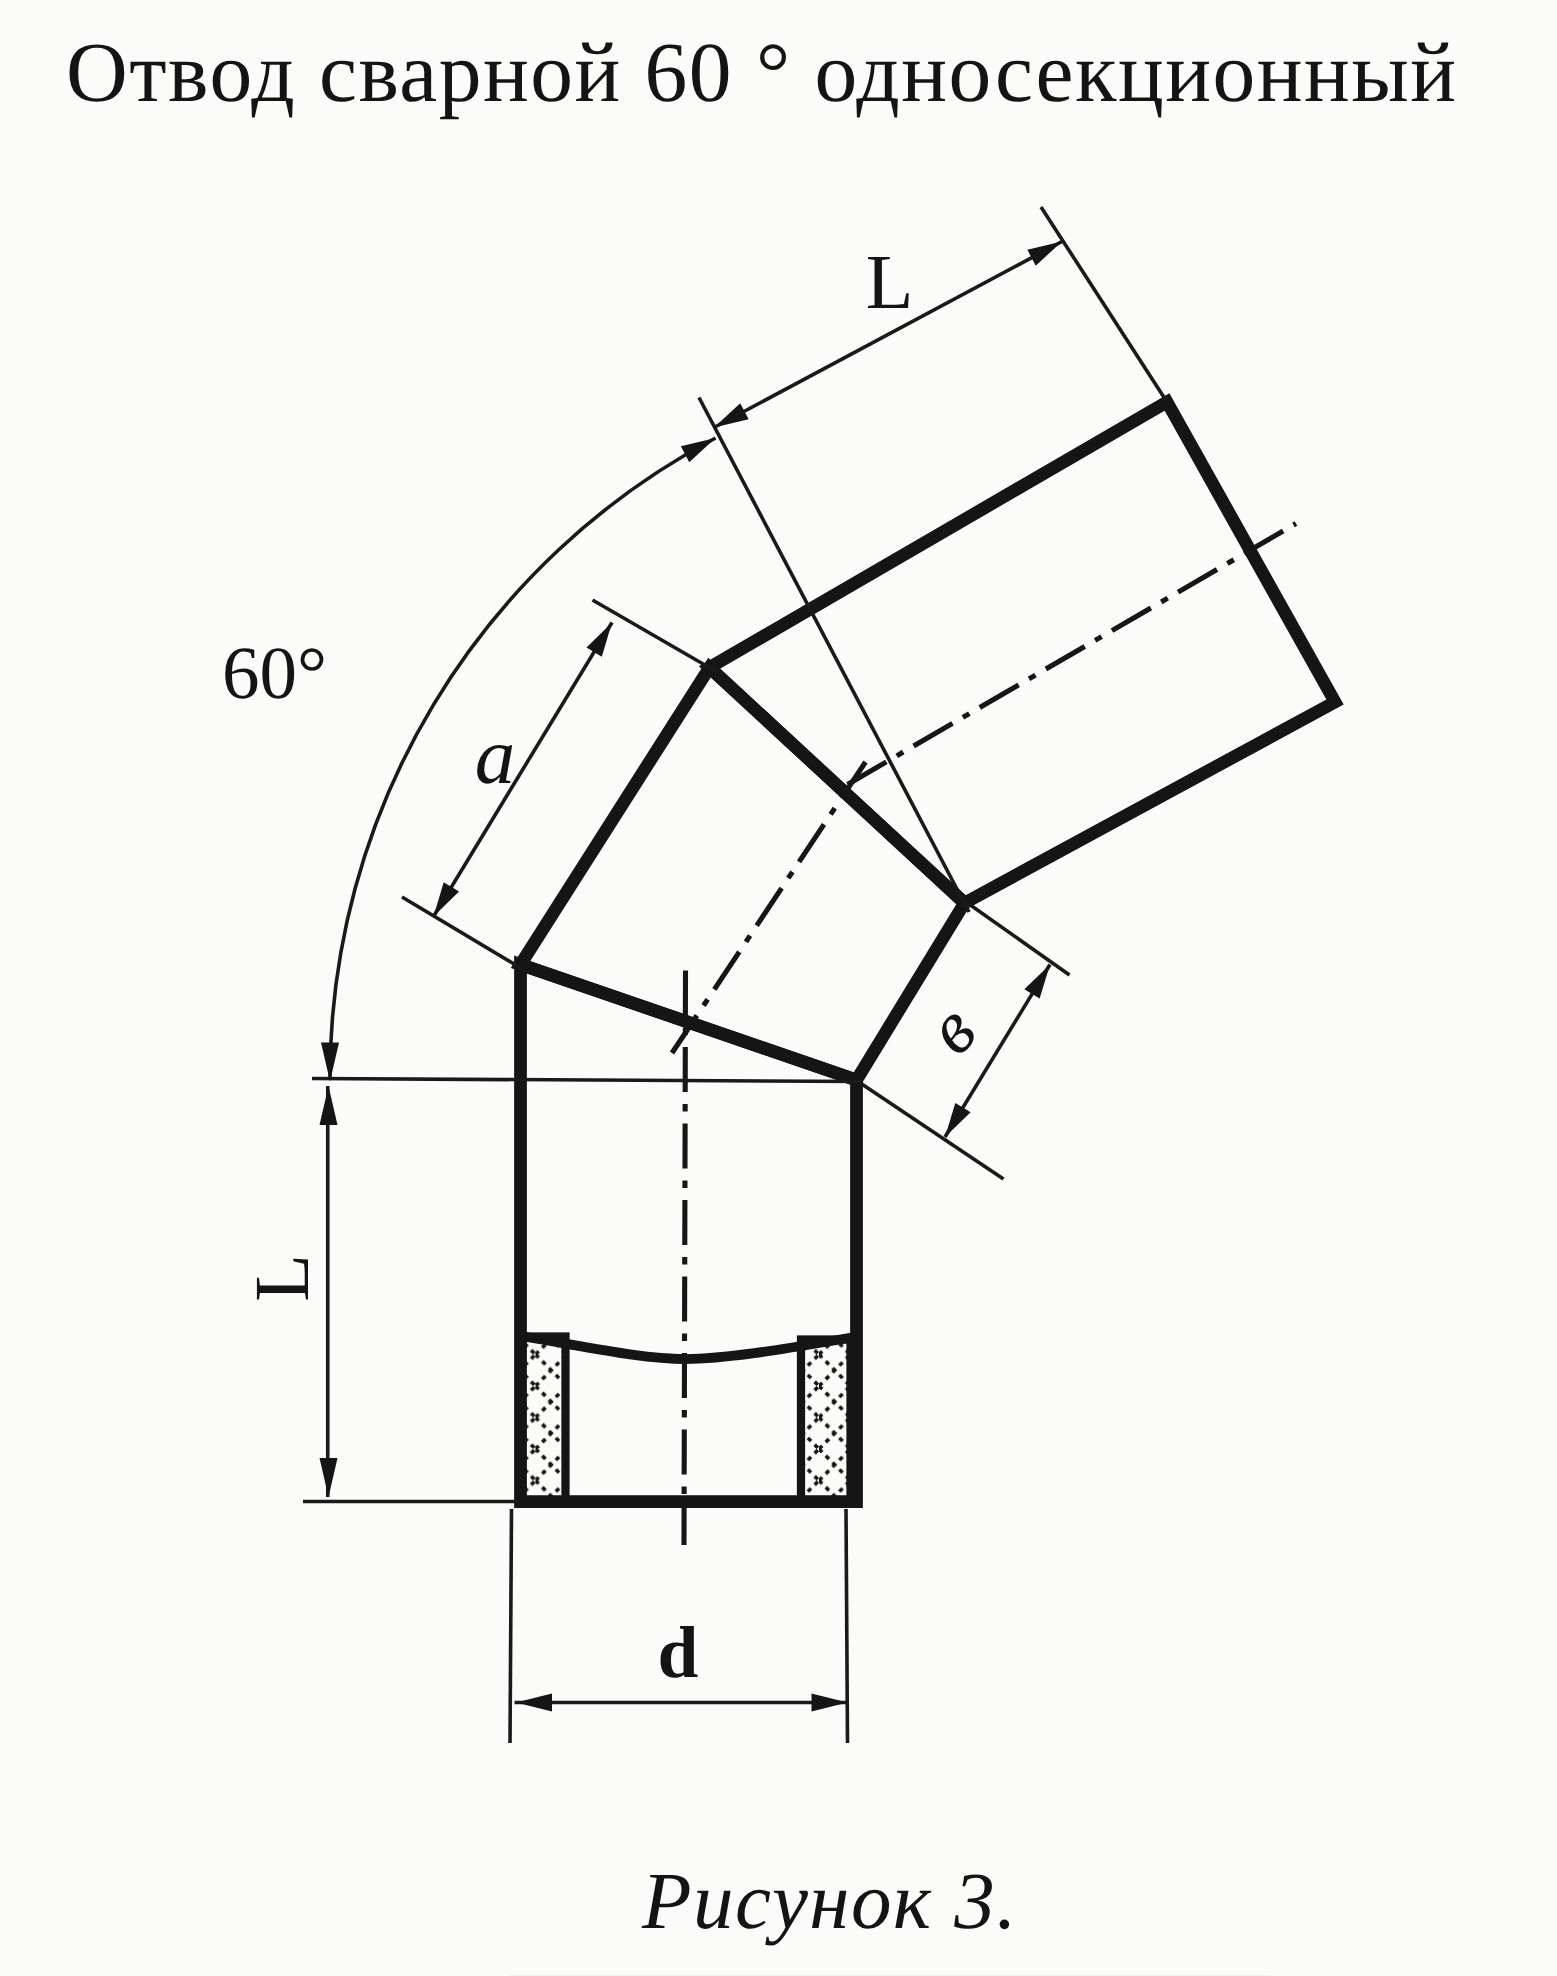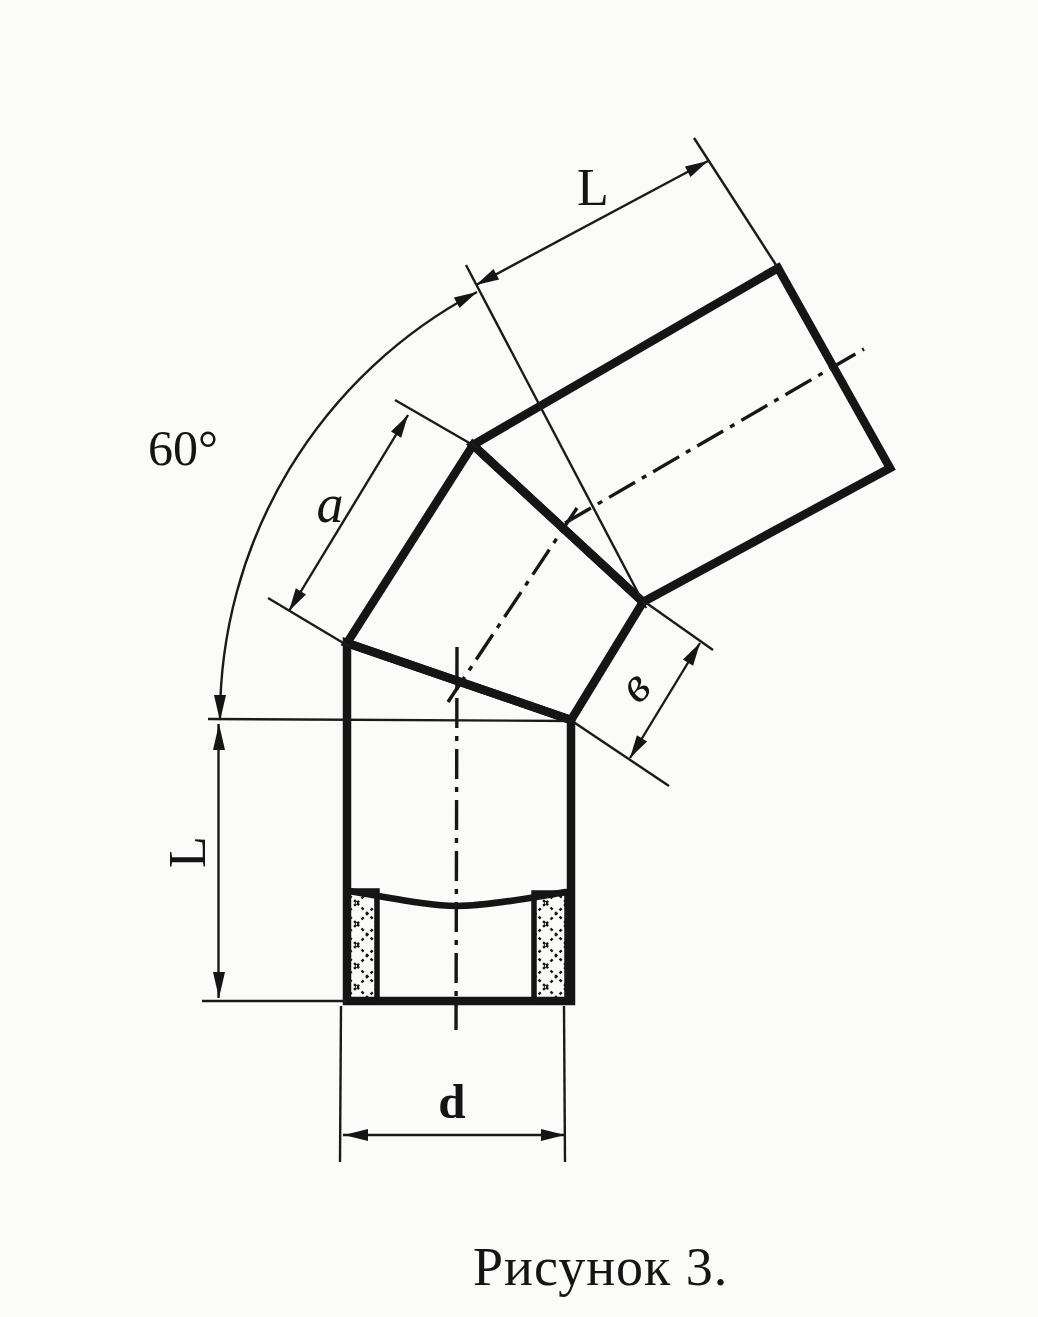--- a/index.html
+++ b/index.html
@@ -11,42 +11,43 @@
     overflow:hidden;
     font-family:"Liberation Serif","DejaVu Serif",serif;
     color:#141414;
   }
   .title{
     position:absolute;left:44px;top:18px;
     font-size:57px;line-height:1.1;
     letter-spacing:1px;white-space:nowrap;
   }
   .caption{
-    position:absolute;left:473px;top:1236px;
-    font-size:54px;letter-spacing:1px;
+    position:absolute;left:428px;top:1236px;
+    font-size:54px;letter-spacing:1px;font-style:italic;
   }
   svg.drawing{position:absolute;left:0;top:0;}
   .thick{fill:none;stroke:#151515;stroke-width:8.5;stroke-linejoin:miter;}
   .med{fill:none;stroke:#151515;stroke-width:6.5;stroke-linecap:round;}
   .boxline{stroke:#151515;stroke-width:5.5;fill:url(#xhatch);}
   .thin{fill:none;stroke:#1a1a1a;stroke-width:2.4;}
   .cl{fill:none;stroke:#161616;stroke-width:3.4;stroke-dasharray:30 8 5 8;}
   .arw{fill:#151515;stroke:none;}
   text.dim{fill:#141414;font-family:"Liberation Serif","DejaVu Serif",serif;}
   .serif-up{font-size:52px;}
   .ital{font-style:italic;font-size:54px;}
   .ital-sm{font-style:italic;font-size:50px;}
   .angle{font-size:50px;}
   .diam{font-size:49px;font-weight:600;}
 </style>
 </head>
 <body>
 
 <div class="page">
 
+  <div class="title">Отвод сварной 60 ° односекционный</div>
 
   <svg class="drawing" width="1038" height="1317" viewBox="0 0 1038 1317" xmlns="http://www.w3.org/2000/svg">
     <defs>
       <pattern id="xhatch" width="21" height="21" patternUnits="userSpaceOnUse">
         <path d="M0,21 L21,0" stroke="#151515" stroke-width="2.4" stroke-dasharray="3 3.4" fill="none"></path>
         <path d="M0,0 L21,21" stroke="#151515" stroke-width="2.4" stroke-dasharray="3 3.4" fill="none"></path>
       </pattern>
     </defs>
 
     <g>

